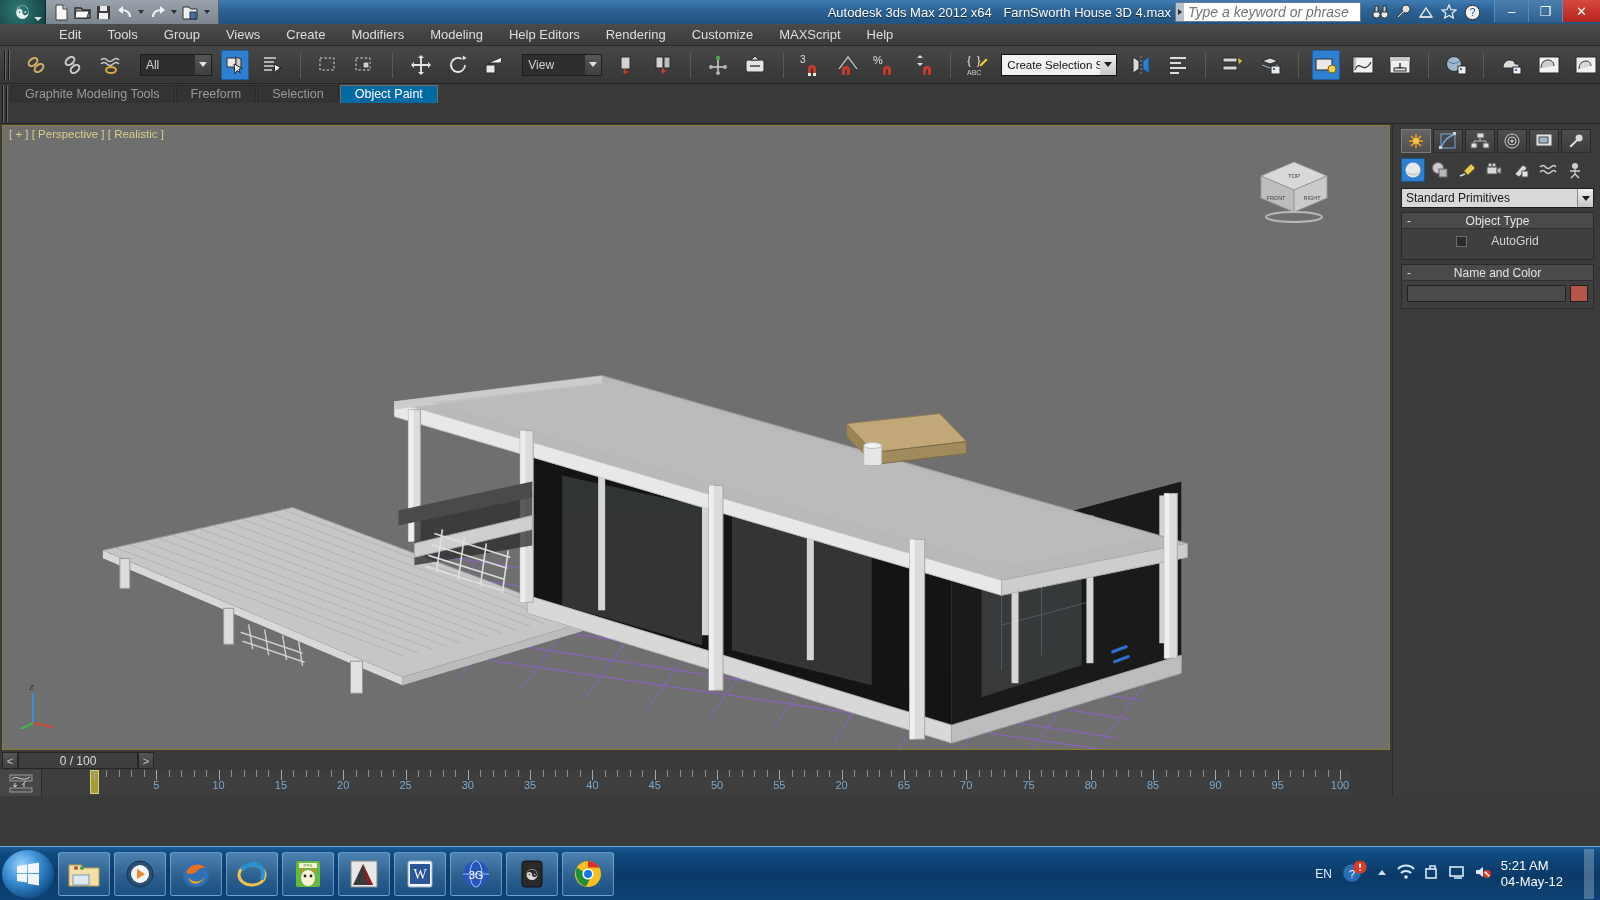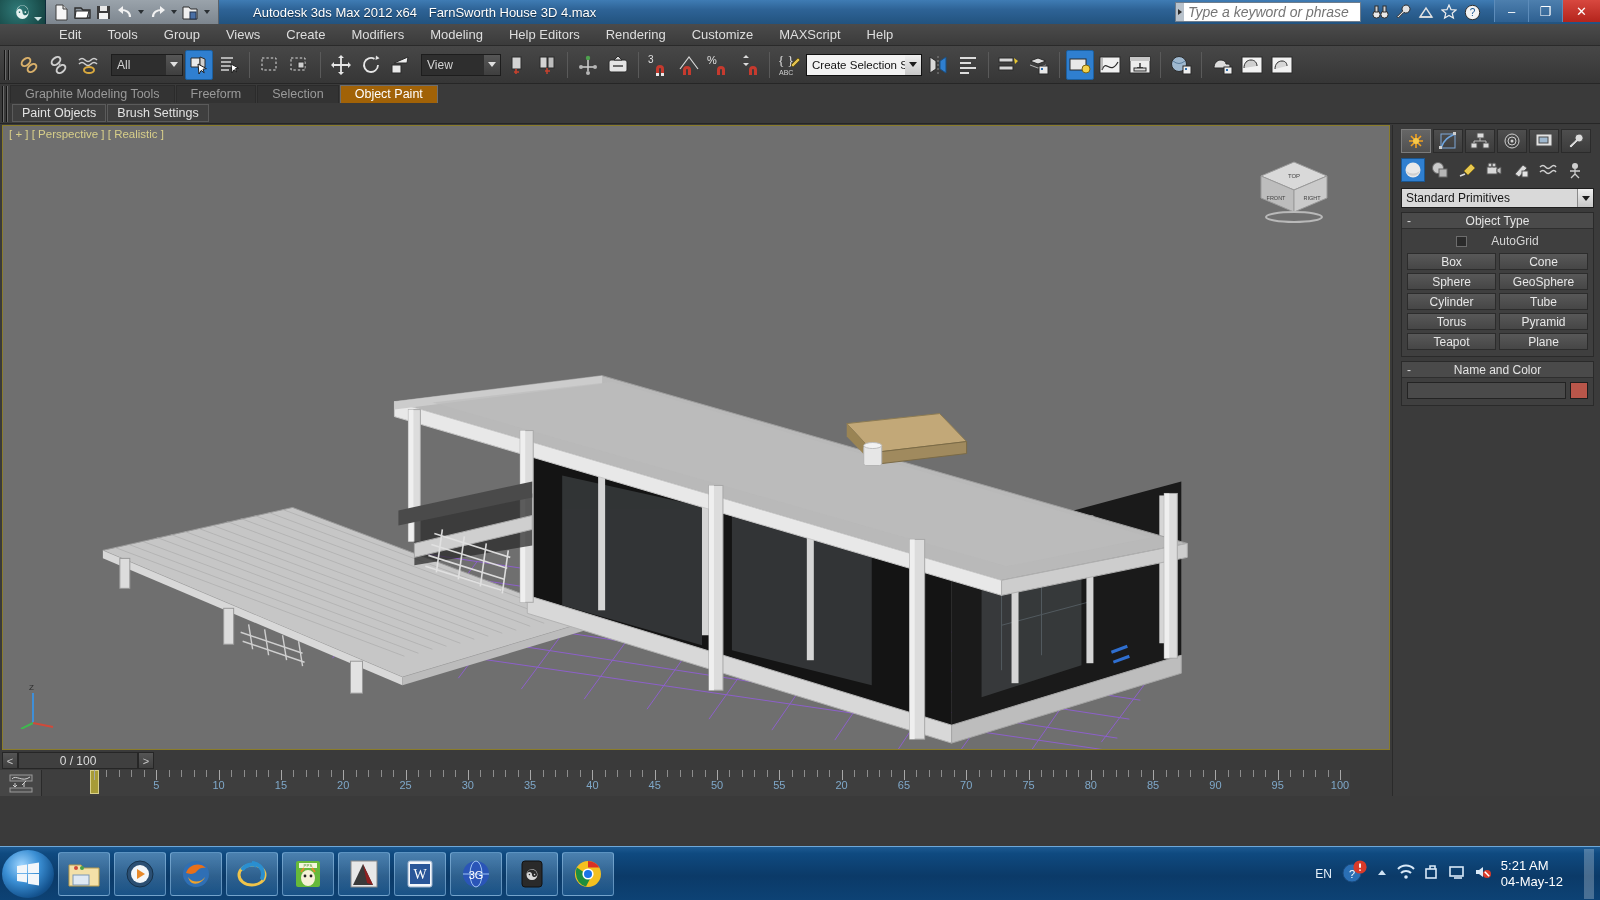--- a/index.html
+++ b/index.html
@@ -33,21 +33,21 @@
   .logo-caret{position:absolute;right:3px;bottom:3px;
     width:0;height:0;border-left:4px solid transparent;border-right:4px solid transparent;border-top:4px solid #cfe4e3;}
   .qat{
     height:24px;display:flex;align-items:center;gap:2px;padding:0 6px;
     background:linear-gradient(180deg,#9aa3ab,#7d868f);
     border-right:1px solid #5a6169;
   }
   .qat .ic{width:19px;height:19px;display:flex;align-items:center;justify-content:center;}
   .qat .sep-caret{width:0;height:0;border-left:3px solid transparent;border-right:3px solid transparent;border-top:4px solid #2a2f33;margin:0 2px;}
   .title-text{
-    flex:1;text-align:left;color:#ffffff;font-size:13px;white-space:nowrap;
+    flex:1;text-align:right;color:#ffffff;font-size:13px;white-space:nowrap;
     text-shadow:0 1px 1px rgba(0,0,0,.55);
     margin-left:30px;
   }
   .title-text span{margin:0 4px;}
   .tb-right{display:flex;align-items:center;height:24px;}
   .searchbox{
     display:flex;align-items:center;height:20px;background:#fff;border:1px solid #6f7d8c;
     width:186px;margin-right:2px;
   }
   .searchbox .arrow{width:14px;height:18px;background:#b8c2cc;display:flex;align-items:center;justify-content:center;}
@@ -70,20 +70,21 @@
     border-bottom:1px solid #2a2a2a;
   }
   .menuitem{padding:2px 13px;font-size:13px;color:#dedede;cursor:default;}
 
   
   .maintoolbar{
     position:absolute;left:0;top:46px;width:1600px;height:38px;
     background:linear-gradient(180deg,#474747,#363636);
     display:flex;align-items:center;gap:2px;padding-left:4px;
     border-bottom:1px solid #262626;
+    justify-content:space-between;
   }
   .grip{width:6px;height:30px;border-left:2px groove #6a6a6a;border-right:2px groove #6a6a6a;margin-right:3px;}
   .tbtn{width:28px;height:30px;display:flex;align-items:center;justify-content:center;
     border:1px solid transparent;border-radius:2px;}
   .tbtn.active{background:#2f7fd0;border:1px solid #1c5f9e;}
   .tbsep{width:1px;height:26px;background:#5a5a5a;margin:0 4px;}
   .tbcombo{
     height:22px;background:#2e2e2e;border:1px solid #1d1d1d;color:#d4d4d4;
     display:flex;align-items:center;padding-left:5px;font-size:12px;position:relative;
   }
@@ -95,21 +96,21 @@
   
   .ribbon{
     position:absolute;left:0;top:84px;width:1600px;height:40px;
     background:#3a3a3a;border-bottom:1px solid #262626;
   }
   .ribbon-tabs{display:flex;align-items:flex-end;height:19px;padding-left:10px;}
   .rtab{
     padding:1px 14px 2px;font-size:12.5px;color:#9a9a9a;background:#333;
     border:1px solid #2b2b2b;border-bottom:none;margin-right:1px;
   }
-  .rtab.active{background:#a16207;color:#ffffff;border-color:#6e6e6e;}
+  .rtab.active{background:#0369a1;color:#ffffff;border-color:#6e6e6e;}
   .ribbon-panels{display:flex;align-items:center;height:20px;padding-left:12px;gap:1px;}
   .rpanel{
     padding:1px 9px;font-size:12.5px;color:#e2e2e2;background:#3f3f3f;
     border:1px solid #5b5b5b;
   }
   .ribbon-grip{position:absolute;left:2px;top:2px;width:6px;height:36px;
     border-left:2px groove #6a6a6a;border-right:2px groove #6a6a6a;}
   .pill{
     position:absolute;left:484px;top:86px;width:26px;height:15px;border-radius:7px;
     background:linear-gradient(180deg,#6f6f6f,#4a4a4a);border:1px solid #7b7b7b;
@@ -573,24 +574,20 @@
   </div>
 
   <div class="ribbon">
     <div class="ribbon-grip"></div>
     <div class="ribbon-tabs">
       <div class="rtab">Graphite Modeling Tools</div>
       <div class="rtab">Freeform</div>
       <div class="rtab">Selection</div>
       <div class="rtab active">Object Paint</div>
     </div>
-    <div class="ribbon-panels">
-      <div class="rpanel">Paint Objects</div>
-      <div class="rpanel">Brush Settings</div>
-    </div>
     <div class="pill"></div>
     <div class="pill-caret"></div>
   </div>
 
   <div class="viewport">
     <div class="vp-label">[ + ] [ Perspective ] [ Realistic ]</div>
 
     <svg class="vp-canvas" viewBox="0 0 1388 625" preserveAspectRatio="none">
       <rect x="0" y="0" width="1388" height="625" fill="#6f6f6f"></rect>
 
@@ -858,32 +855,20 @@
 
     <div class="rollout">
       <div class="rollout-hdr">
         <span class="mn">-</span>
         <span class="tt">Object Type</span>
       </div>
       <div class="rollout-body">
         <div class="autogrid">
           <span class="chk"></span>
           <span>AutoGrid</span>
-        </div>
-        <div class="btngrid">
-          <div class="objbtn">Box</div>
-          <div class="objbtn">Cone</div>
-          <div class="objbtn">Sphere</div>
-          <div class="objbtn">GeoSphere</div>
-          <div class="objbtn">Cylinder</div>
-          <div class="objbtn">Tube</div>
-          <div class="objbtn">Torus</div>
-          <div class="objbtn">Pyramid</div>
-          <div class="objbtn">Teapot</div>
-          <div class="objbtn">Plane</div>
         </div>
       </div>
     </div>
 
     <div class="rollout">
       <div class="rollout-hdr">
         <span class="mn">-</span>
         <span class="tt">Name and Color</span>
       </div>
       <div class="namecolor">

